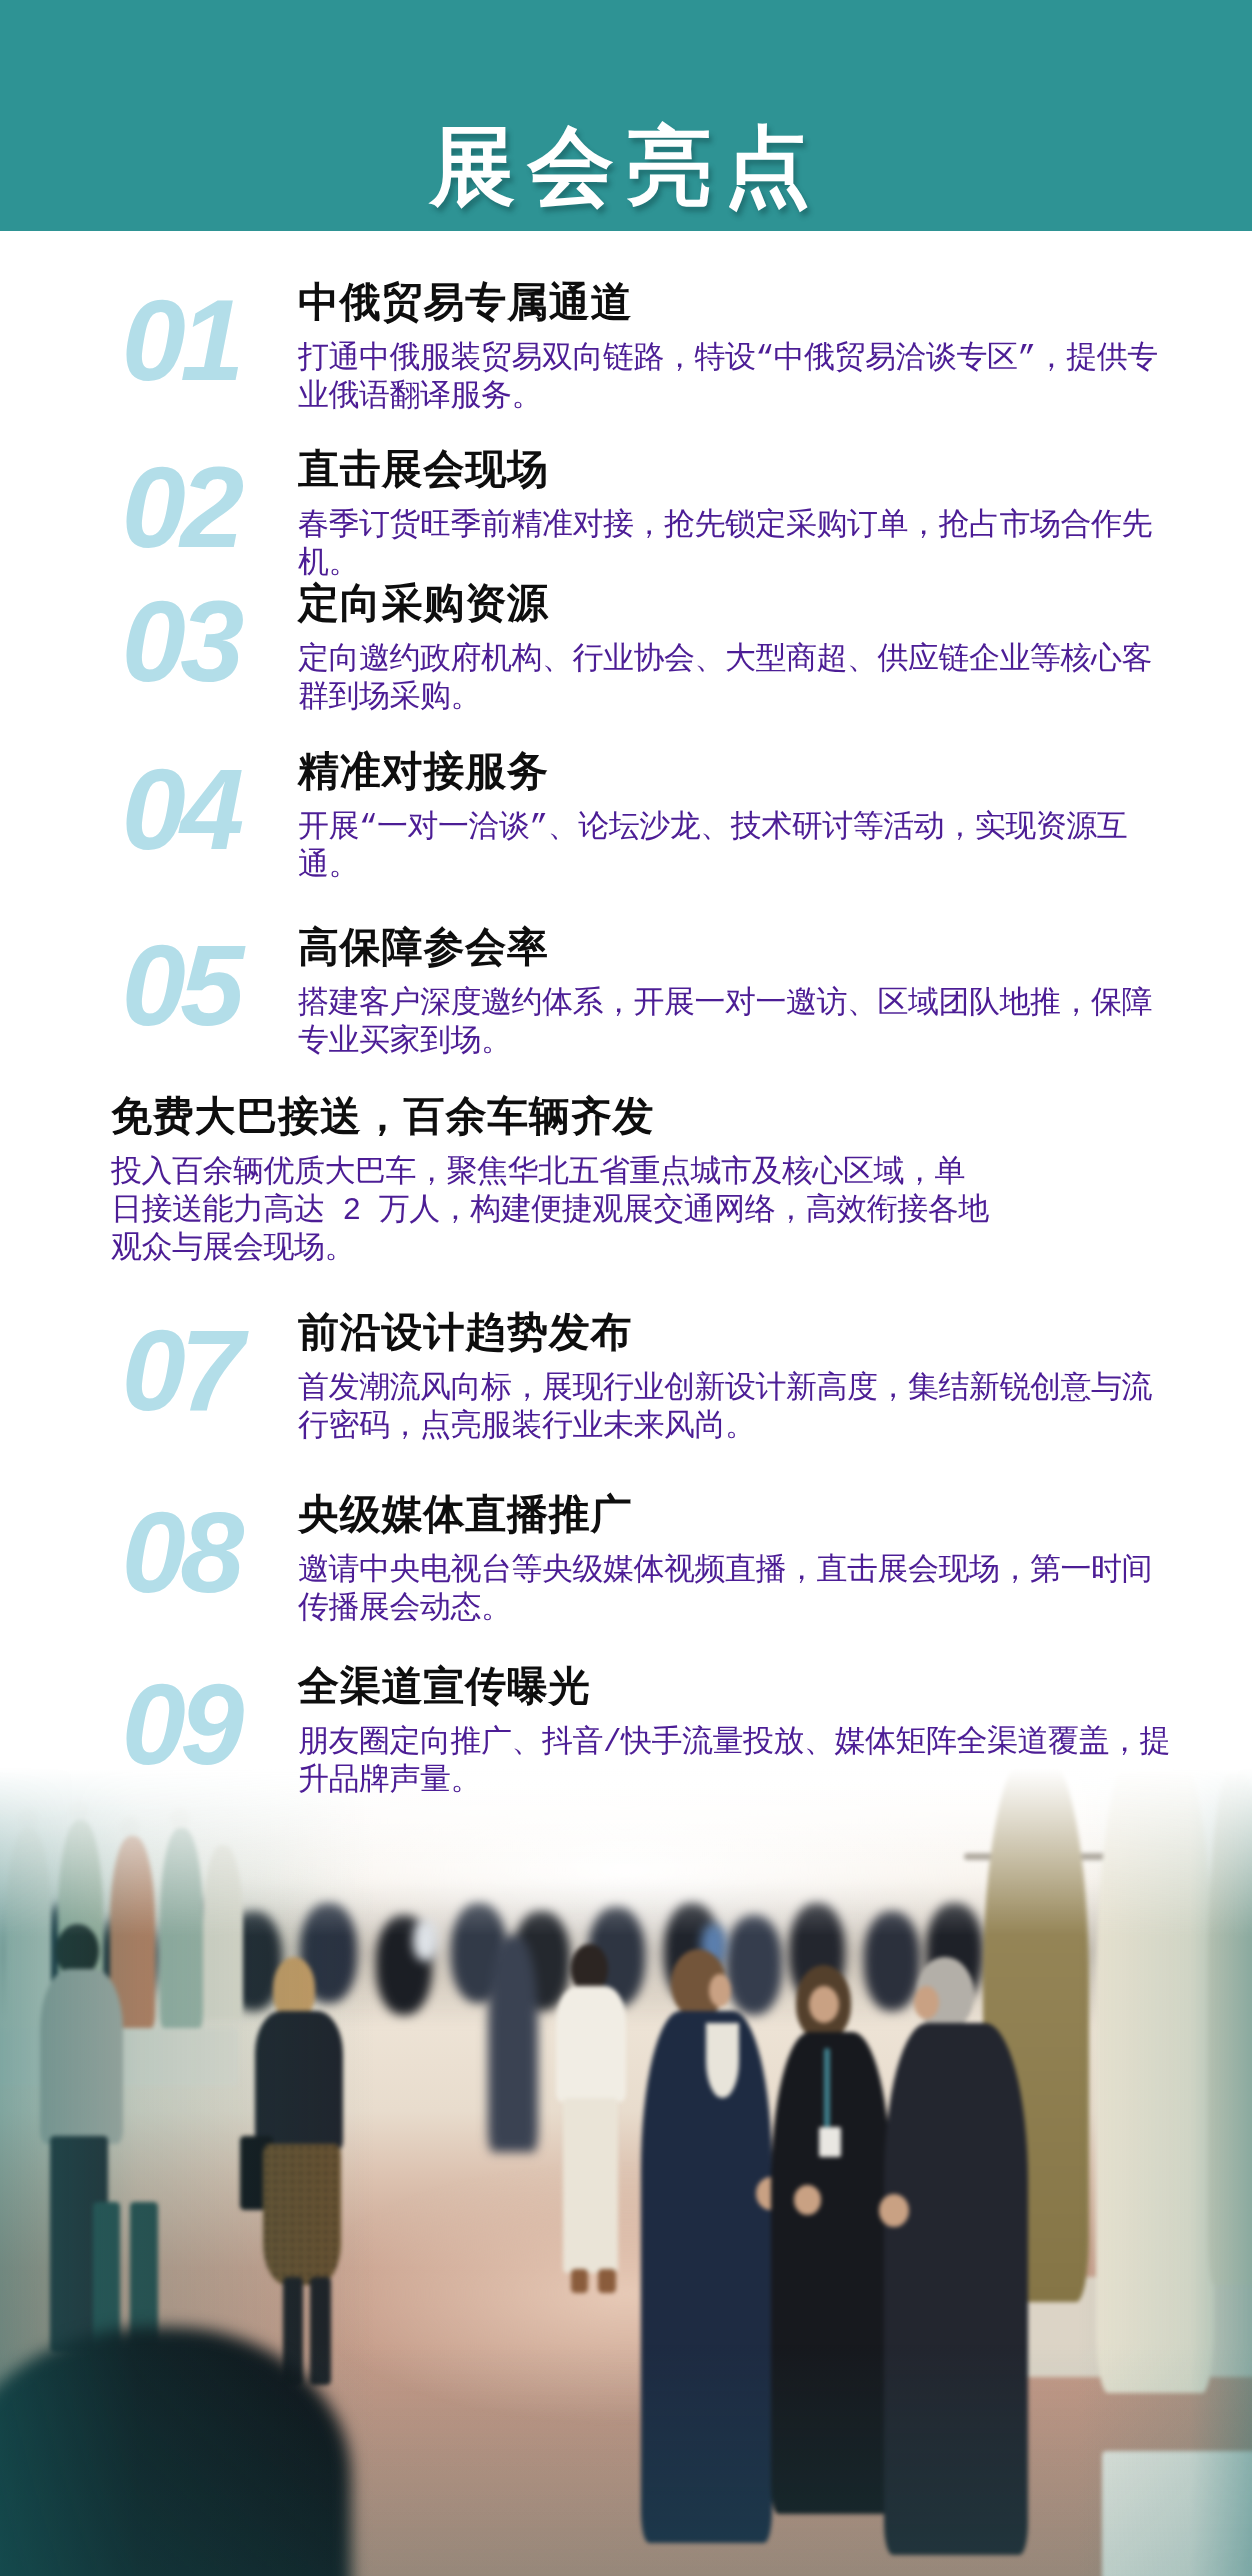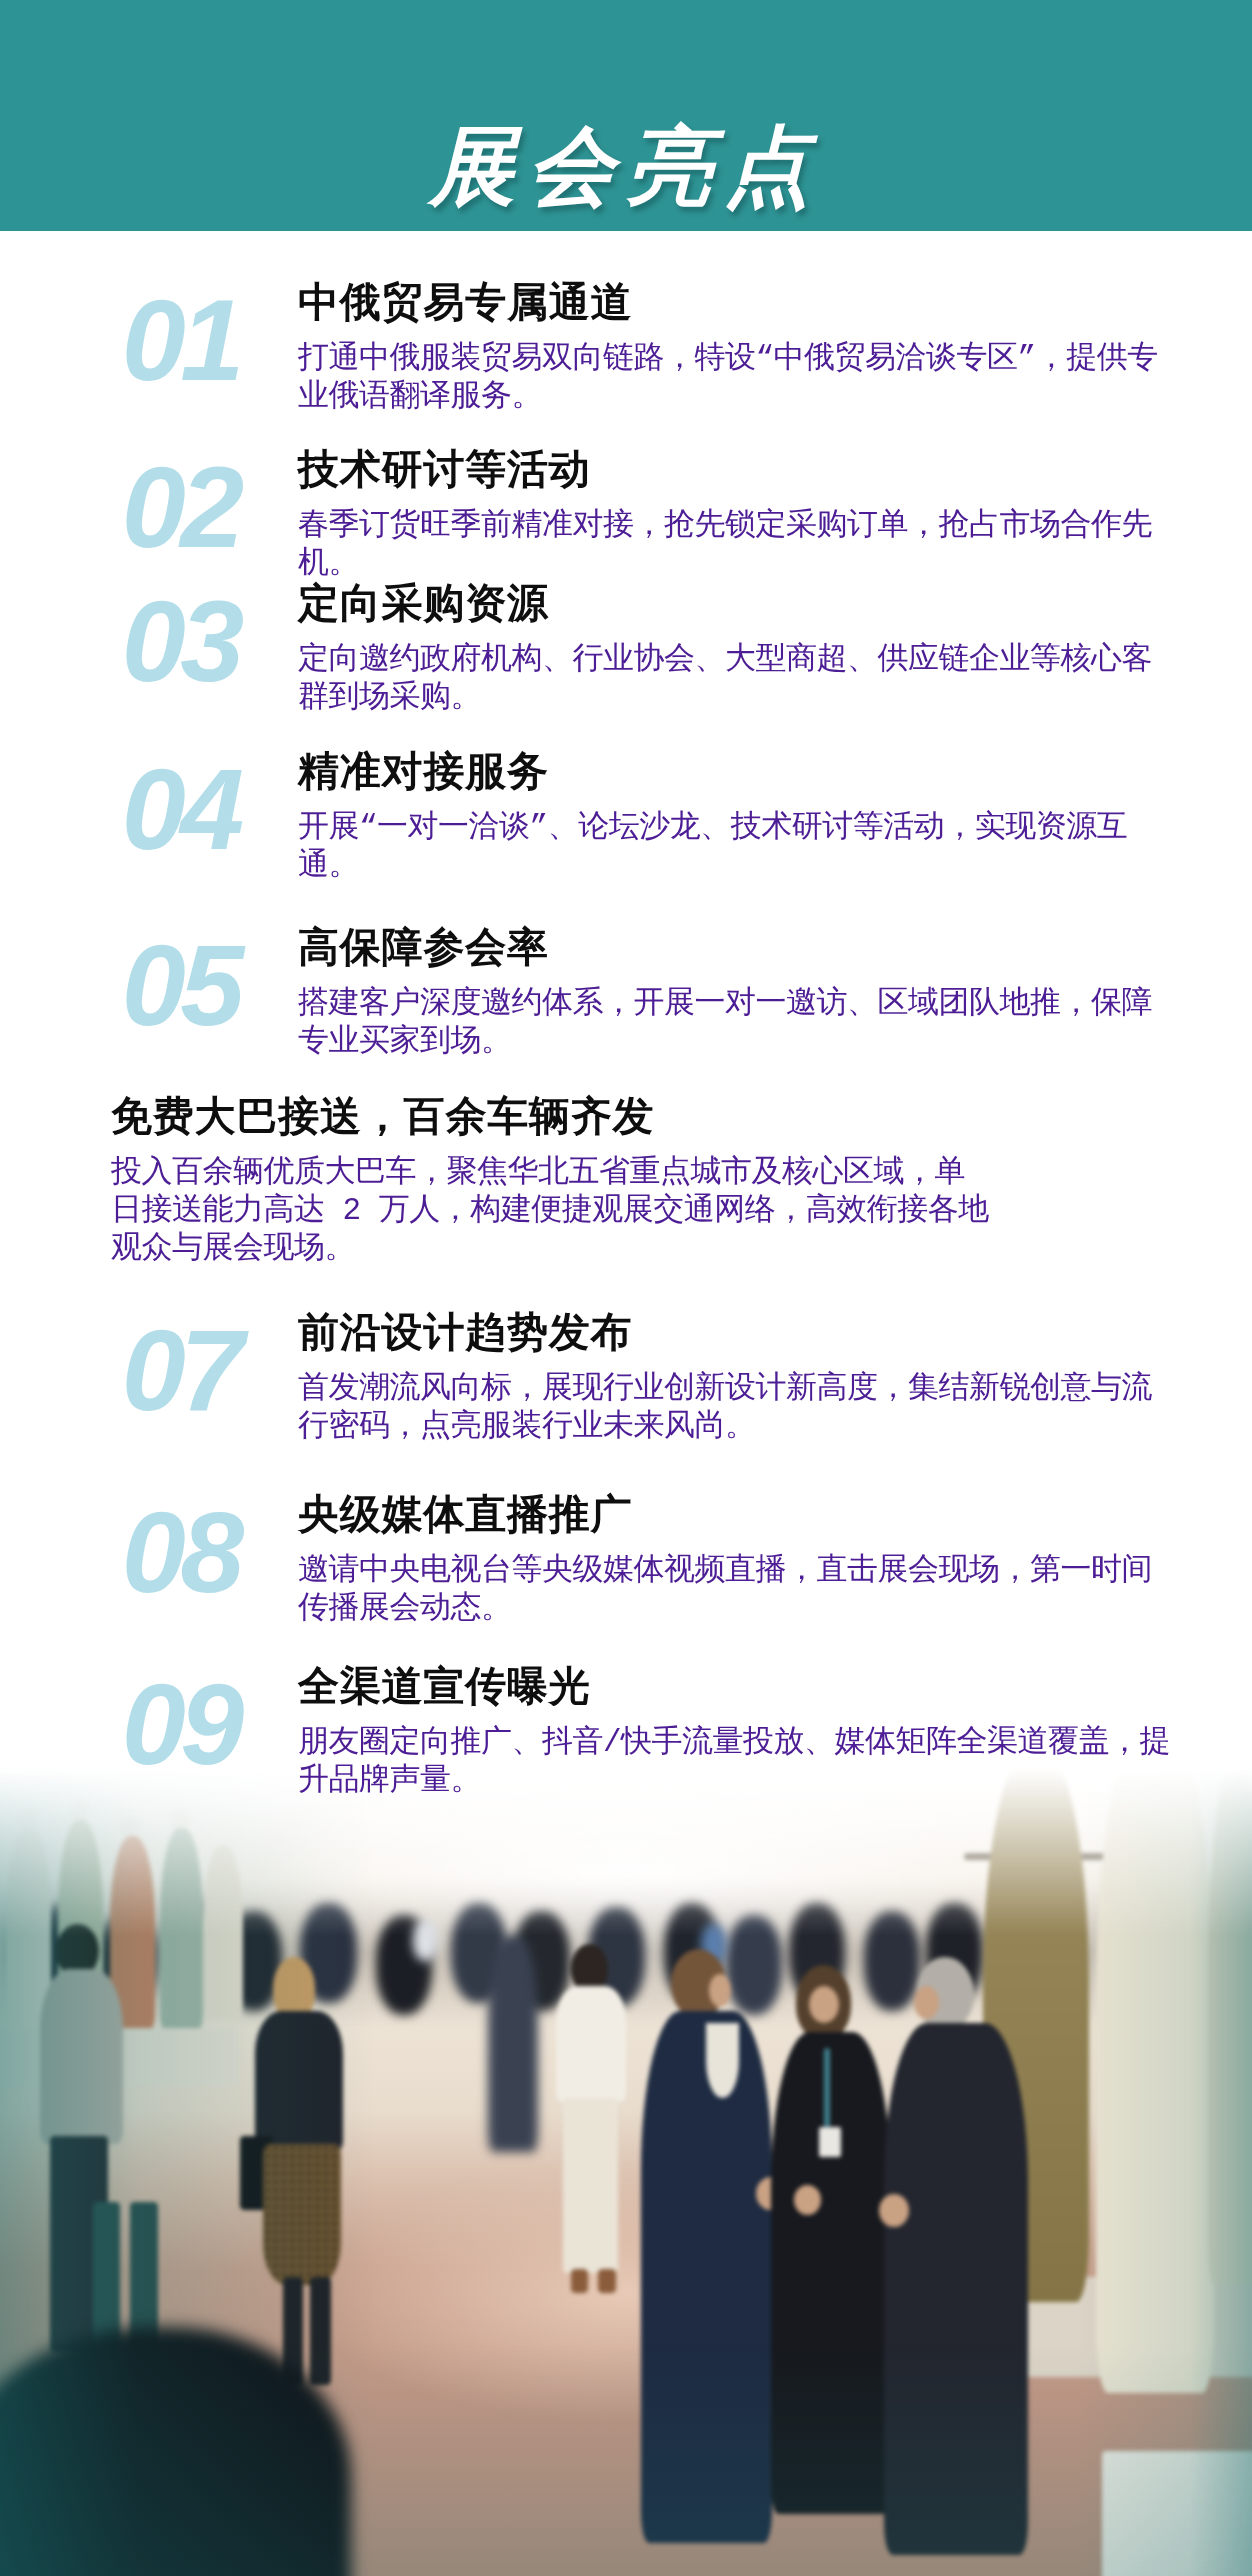--- a/index.html
+++ b/index.html
@@ -2,21 +2,21 @@
 <html style="--teal: #2E9394; --number-blue: #B3DEE9; --text-color: #121212;font-size:12.2px"><head>
 <meta charset="utf-8">
 <style>
   html,body{margin:0;padding:0;background:#fff;}
   .page{position:relative;width:1252px;height:2576px;overflow:hidden;background:#fff;
         font-family:"Liberation Sans","DejaVu Sans",sans-serif;color:var(--text-color,#121212);}
 
   
   .banner{position:absolute;top:0;left:0;width:100%;height:231px;background:var(--teal,#2E9394);}
   .banner h1{position:absolute;top:109px;left:0;width:100%;margin:0;text-align:center;
-             font-size:86px;font-weight:700;font-style:italic;letter-spacing:12.2px;color:#ffffff;
+             font-size:86px;font-weight:700;letter-spacing:12.2px;color:#ffffff;
              text-shadow:3.1px 4.6px 5.4px rgba(10,60,62,.38);}
 
   
   .items{position:absolute;top:0;left:0;width:100%;height:100%;z-index:3;}
   .item{position:absolute;left:111px;width:1071px;display:flex;align-items:flex-start;}
   .num{width:187px;flex:0 0 187px;box-sizing:border-box;padding:6.1px 0 0 10.7px;
        font-size:115px;line-height:.9;font-weight:700;font-style:italic;letter-spacing:-5.4px;
        color:var(--number-blue,#B3DEE9);}
   .txt{width:880px;font-family:Liberation Mono, monospace;}
   .txt h2{margin:0;font-size:41px;line-height:1.12;font-weight:700;letter-spacing:0.8px;color:#0e0e0e;}
@@ -54,21 +54,21 @@
     <section class="item">
       <div class="num">01</div>
       <div class="txt">
         <h2>中俄贸易专属通道</h2>
         <p>打通中俄服装贸易双向链路，特设“中俄贸易洽谈专区”，提供专业俄语翻译服务。</p>
       </div>
     </section>
     <section class="item">
       <div class="num">02</div>
       <div class="txt">
-        <h2>技术研讨等活动</h2>
+        <h2>直击展会现场</h2>
         <p>春季订货旺季前精准对接，抢先锁定采购订单，抢占市场合作先机。</p>
       </div>
     </section>
     <section class="item">
       <div class="num">03</div>
       <div class="txt">
         <h2>定向采购资源</h2>
         <p>定向邀约政府机构、行业协会、大型商超、供应链企业等核心客群到场采购。</p>
       </div>
     </section>

